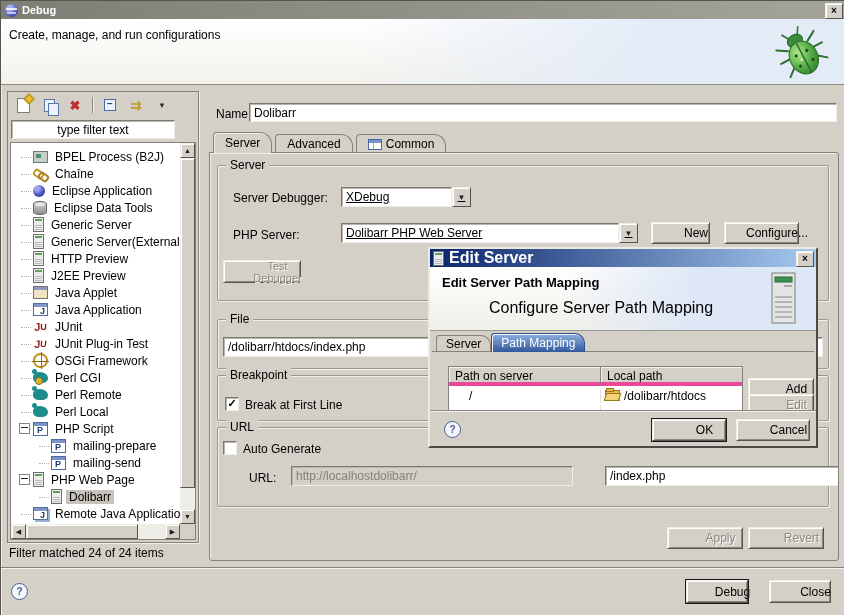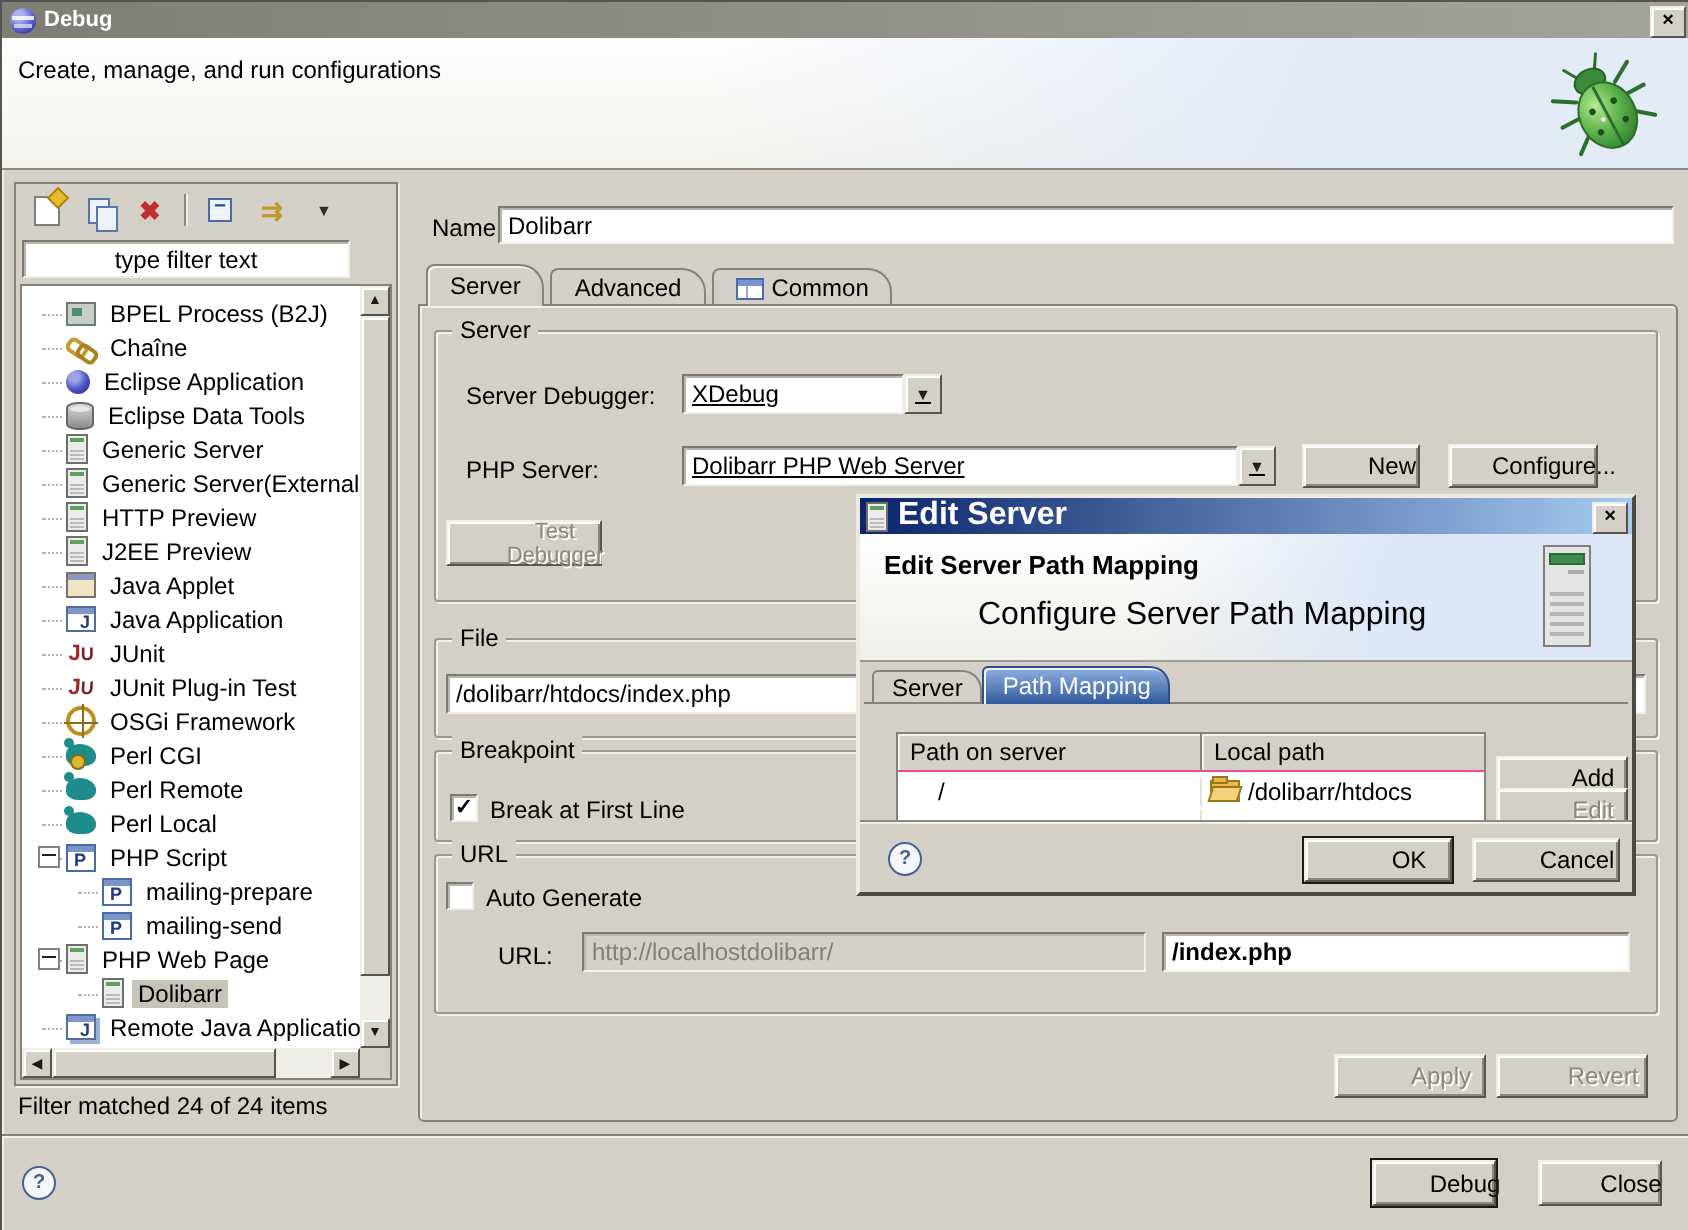--- a/index.html
+++ b/index.html
@@ -143,21 +143,21 @@
               background:radial-gradient(circle at 88% 50%,#dde7f6 0 22%,rgba(221,231,246,0) 60%),linear-gradient(#fff,#f0efe9);
               border-bottom:1px solid #9a9991;box-sizing:border-box;}
   #dlg-banner .h1{position:absolute;left:12px;top:8px;font-weight:bold;font-size:13px;}
   #dlg-banner .h2{position:absolute;left:22px;top:32px;font-size:16px;margin-left:37px;}
   #dlg-tabs{left:6px;top:84px;height:19px;}
   #dlg-tabs .tab{height:16px;padding:0 9px;margin-right:0;border-radius:3px 10px 0 0;}
   #dlg-tabs .tab.active{height:18px;}
   #dlg-content{position:absolute;left:2px;right:2px;top:102px;height:63px;border-top:1px solid #84827a;overflow:hidden;background:#d4d0c8;}
   #maptable{position:absolute;left:16px;top:14px;width:293px;border:1px solid #84827a;background:#fff;}
   .mhead{display:flex;height:19px;background:#d4d0c8;}
-  .mhc{box-sizing:border-box;border-right:1px solid #84827a;border-bottom:1px solid #ec4899;box-shadow:inset 1px 1px 0 #f4f2ec;
+  .mhc{box-sizing:border-box;border-right:1px solid #84827a;border-bottom:4px solid #ec4899;box-shadow:inset 1px 1px 0 #f4f2ec;
        padding:2px 6px;white-space:nowrap;overflow:hidden;}
   .mhc.c1{width:152px;} .mhc.c2{width:141px;border-right:none;}
   .mrow{display:flex;height:19px;background:#fff;align-items:center;}
   .mc1{width:152px;box-sizing:border-box;padding-left:20px;border-right:1px solid #e2e0da;}
   .mc2{width:141px;box-sizing:border-box;padding-left:4px;display:flex;align-items:center;gap:4px;}
   .mrow.stub{height:9px;}
   .folder{width:13px;height:9px;background:#e8b84a;border:1px solid #9a7718;position:relative;flex:none;}
   .folder::before{content:"";position:absolute;left:0;top:-3px;width:6px;height:2px;background:#e8b84a;border:1px solid #9a7718;}
   .folder::after{content:"";position:absolute;left:-1px;bottom:-1px;width:13px;height:6px;background:#f4d27a;border:1px solid #9a7718;transform:skewX(-18deg);}
   #dlg-bottom{position:absolute;left:0;right:0;bottom:0;height:35px;background:#d4d0c8;border-top:1px solid #8a887f;box-shadow:inset 0 1px 0 #f0eee8;}
@@ -402,21 +402,21 @@
   <span class="check checked" style="left:224px;top:396px;"></span>
   <div class="rowlabel" style="left:244px;top:397px;">Break at First Line</div>
 
   <div class="group" style="left:216px;top:426px;width:610px;height:78px;">
     <span class="legend">URL</span>
   </div>
   <span class="check" style="left:222px;top:440px;"></span>
   <div class="rowlabel" style="left:242px;top:441px;">Auto Generate</div>
   <div class="rowlabel" style="left:248px;top:470px;">URL:</div>
   <input class="sunken field" style="left: 290px; top: 465px; width: 272px; height: 18px;" disabled="" value="http://localhostdolibarr/">
-  <input class="sunken field" style="left: 580px; top: 465px; width: 224px; height: 18px; font-weight: bold;" value="/index.php">
+  <input class="sunken field" style="left: 604px; top: 465px; width: 224px; height: 18px;" value="/index.php">
 
   <button class="btn disabled" style="left:666px;top:526px;width:76px;height:22px;">Apply</button>
   <button class="btn disabled" style="left:747px;top:526px;width:76px;height:22px;">Revert</button>
 
   <div class="divider" style="top:566px;"></div>
   <span class="help" style="left:10px;top:582px;">?</span>
   <button class="btn default" style="left:685px;top:579px;width:62px;height:23px;">Debug</button>
   <button class="btn" style="left:768px;top:579px;width:62px;height:23px;">Close</button>
 
   <div id="dlg">

